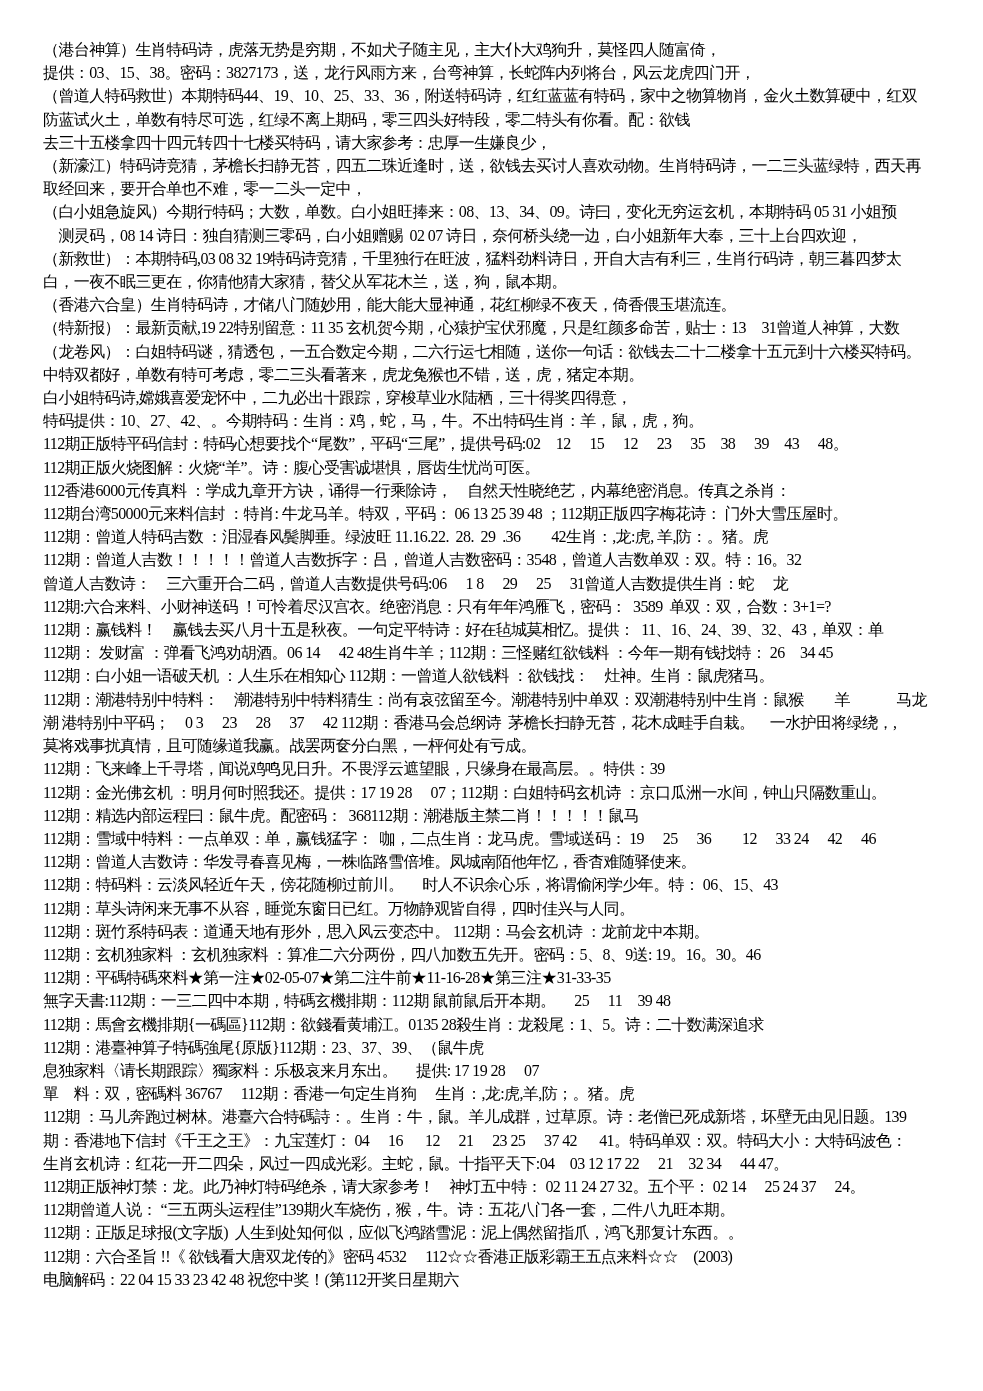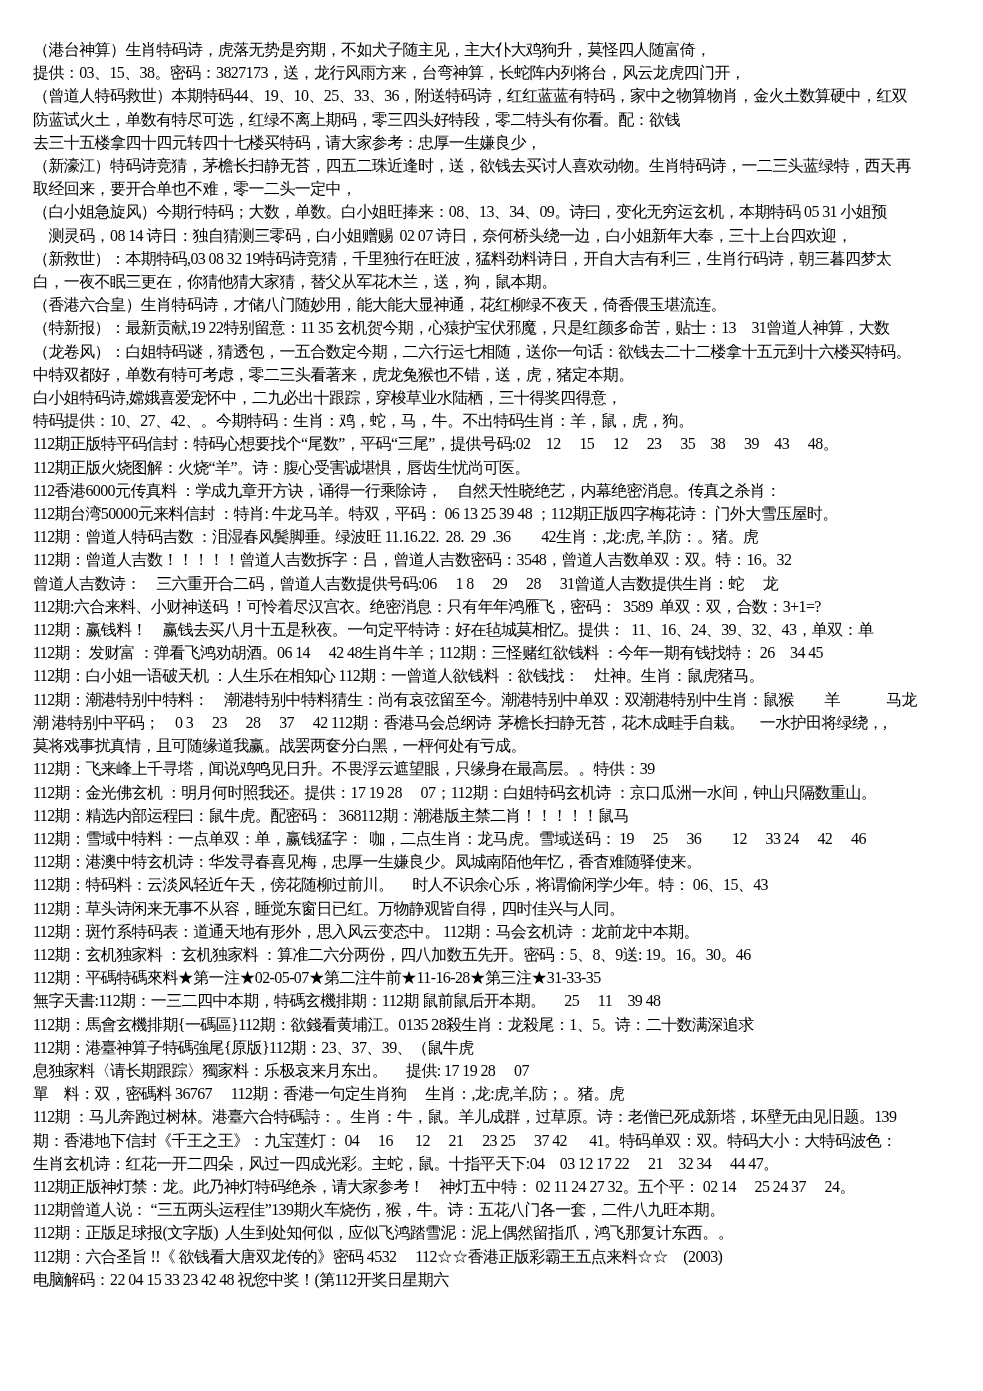--- a/index.html
+++ b/index.html
@@ -11,21 +11,21 @@
     position: relative;
     width: 983px;
     height: 1391px;
     background: #ffffff;
     overflow: hidden;
     font-family: "Liberation Serif", "DejaVu Serif", serif;
     color: #000000;
   }
   .content {
     position: absolute;
-    left: 33px;
+    left: 43px;
     top: 38px;
     right: 36px;
   }
   .line {
     font-size: 16px;
     line-height: 23.2px;
     letter-spacing: -0.6px;
     white-space: pre-wrap;
     color: #000000;
     font-weight: 500;
@@ -52,33 +52,33 @@
       <div class="line">（龙卷风）：白姐特码谜，猜透包，一五合数定今期，二六行运七相随，送你一句话：欲钱去二十二楼拿十五元到十六楼买特码。</div>
       <div class="line">中特双都好，单数有特可考虑，零二三头看著来，虎龙兔猴也不错，送，虎，猪定本期。</div>
       <div class="line">白小姐特码诗,嫦娥喜爱宠怀中，二九必出十跟踪，穿梭草业水陆栖，三十得奖四得意，</div>
       <div class="line">特码提供：10、27、42、。今期特码：生肖：鸡，蛇，马，牛。不出特码生肖：羊，鼠，虎，狗。</div>
       <div class="line">112期正版特平码信封：特码心想要找个“尾数”，平码“三尾”，提供号码:02　12　 15　 12　 23　 35　38　 39　43　 48。</div>
       <div class="line">112期正版火烧图解：火烧“羊”。诗：腹心受害诚堪惧，唇齿生忧尚可医。</div>
       <div class="line">112香港6000元传真料 ：学成九章开方诀，诵得一行乘除诗，　自然天性晓绝艺，内幕绝密消息。传真之杀肖：</div>
       <div class="line">112期台湾50000元来料信封 ：特肖: 牛龙马羊。特双，平码： 06 13 25 39 48 ；112期正版四字梅花诗： 门外大雪压屋时。</div>
       <div class="line">112期：曾道人特码吉数 ：泪湿春风鬓脚垂。绿波旺 11.16.22.  28.  29  .36　　42生肖：,龙:虎, 羊,防：。猪。虎</div>
       <div class="line">112期：曾道人吉数！！！！！曾道人吉数拆字：吕，曾道人吉数密码：3548，曾道人吉数单双：双。特：16。32</div>
-      <div class="line">曾道人吉数诗：　三六重开合二码，曾道人吉数提供号码:06　 1 8　 29　 28　 31曾道人吉数提供生肖：蛇　 龙</div>
+      <div class="line">曾道人吉数诗：　三六重开合二码，曾道人吉数提供号码:06　 1 8　 29　 25　 31曾道人吉数提供生肖：蛇　 龙</div>
       <div class="line">112期:六合来料、小财神送码 ！可怜着尽汉宫衣。绝密消息：只有年年鸿雁飞，密码：  3589  单双：双，合数：3+1=?</div>
       <div class="line">112期：赢钱料！　赢钱去买八月十五是秋夜。一句定平特诗：好在毡城莫相忆。提供：  11、16、24、39、32、43，单双：单</div>
       <div class="line">112期： 发财富 ：弹看飞鸿劝胡酒。06 14　 42 48生肖牛羊；112期：三怪赌红欲钱料 ：今年一期有钱找特： 26　34 45</div>
       <div class="line">112期：白小姐一语破天机 ：人生乐在相知心 112期：一曾道人欲钱料 ：欲钱找：　灶神。生肖：鼠虎猪马。</div>
       <div class="line">112期：潮港特别中特料：　潮港特别中特料猜生：尚有哀弦留至今。潮港特别中单双：双潮港特别中生肖：鼠猴　　羊　　　马龙</div>
       <div class="line">潮 港特别中平码；　0 3　 23　 28　 37　 42 112期：香港马会总纲诗  茅檐长扫静无苔，花木成畦手自栽。　一水护田将绿绕，,</div>
       <div class="line">莫将戏事扰真情，且可随缘道我赢。战罢两奁分白黑，一枰何处有亏成。</div>
       <div class="line">112期：飞来峰上千寻塔，闻说鸡鸣见日升。不畏浮云遮望眼，只缘身在最高层。。特供：39</div>
       <div class="line">112期：金光佛玄机 ：明月何时照我还。提供：17 19 28　 07；112期：白姐特码玄机诗 ：京口瓜洲一水间，钟山只隔数重山。</div>
       <div class="line">112期：精选内部运程曰：鼠牛虎。配密码：  368112期：潮港版主禁二肖！！！！！鼠马</div>
       <div class="line">112期：雪域中特料：一点单双：单，赢钱猛字：  咖，二点生肖：龙马虎。雪域送码： 19　 25　 36　　12　 33 24　 42　 46</div>
-      <div class="line">112期：港澳中特玄机诗：华发寻春喜见梅，忠厚一生嫌良少。凤城南陌他年忆，香杳难随驿使来。</div>
+      <div class="line">112期：曾道人吉数诗：华发寻春喜见梅，一株临路雪倍堆。凤城南陌他年忆，香杳难随驿使来。</div>
       <div class="line">112期：特码料：云淡风轻近午天，傍花随柳过前川。　 时人不识余心乐，将谓偷闲学少年。特： 06、15、43</div>
       <div class="line">112期：草头诗闲来无事不从容，睡觉东窗日已红。万物静观皆自得，四时佳兴与人同。</div>
       <div class="line">112期：斑竹系特码表：道通天地有形外，思入风云变态中。 112期：马会玄机诗 ：龙前龙中本期。</div>
       <div class="line">112期：玄机独家料 ：玄机独家料 ：算准二六分两份，四八加数五先开。密码：5、8、9送: 19。16。30。46</div>
       <div class="line">112期：平碼特碼來料★第一注★02-05-07★第二注牛前★11-16-28★第三注★31-33-35</div>
       <div class="line">無字天書:112期：一三二四中本期，特碼玄機排期：112期 鼠前鼠后开本期。　 25　 11　39 48</div>
       <div class="line">112期：馬會玄機排期{一碼區}112期：欲錢看黄埔江。0135 28殺生肖：龙殺尾：1、5。诗：二十数满深追求</div>
       <div class="line">112期：港臺神算子特碼強尾{原版}112期：23、37、39、（鼠牛虎</div>
       <div class="line">息独家料〈请长期跟踪〉獨家料：乐极哀来月东出。　 提供: 17 19 28　 07</div>
       <div class="line">單　料：双，密碼料 36767　 112期：香港一句定生肖狗　 生肖：,龙:虎,羊,防；。猪。虎</div>

